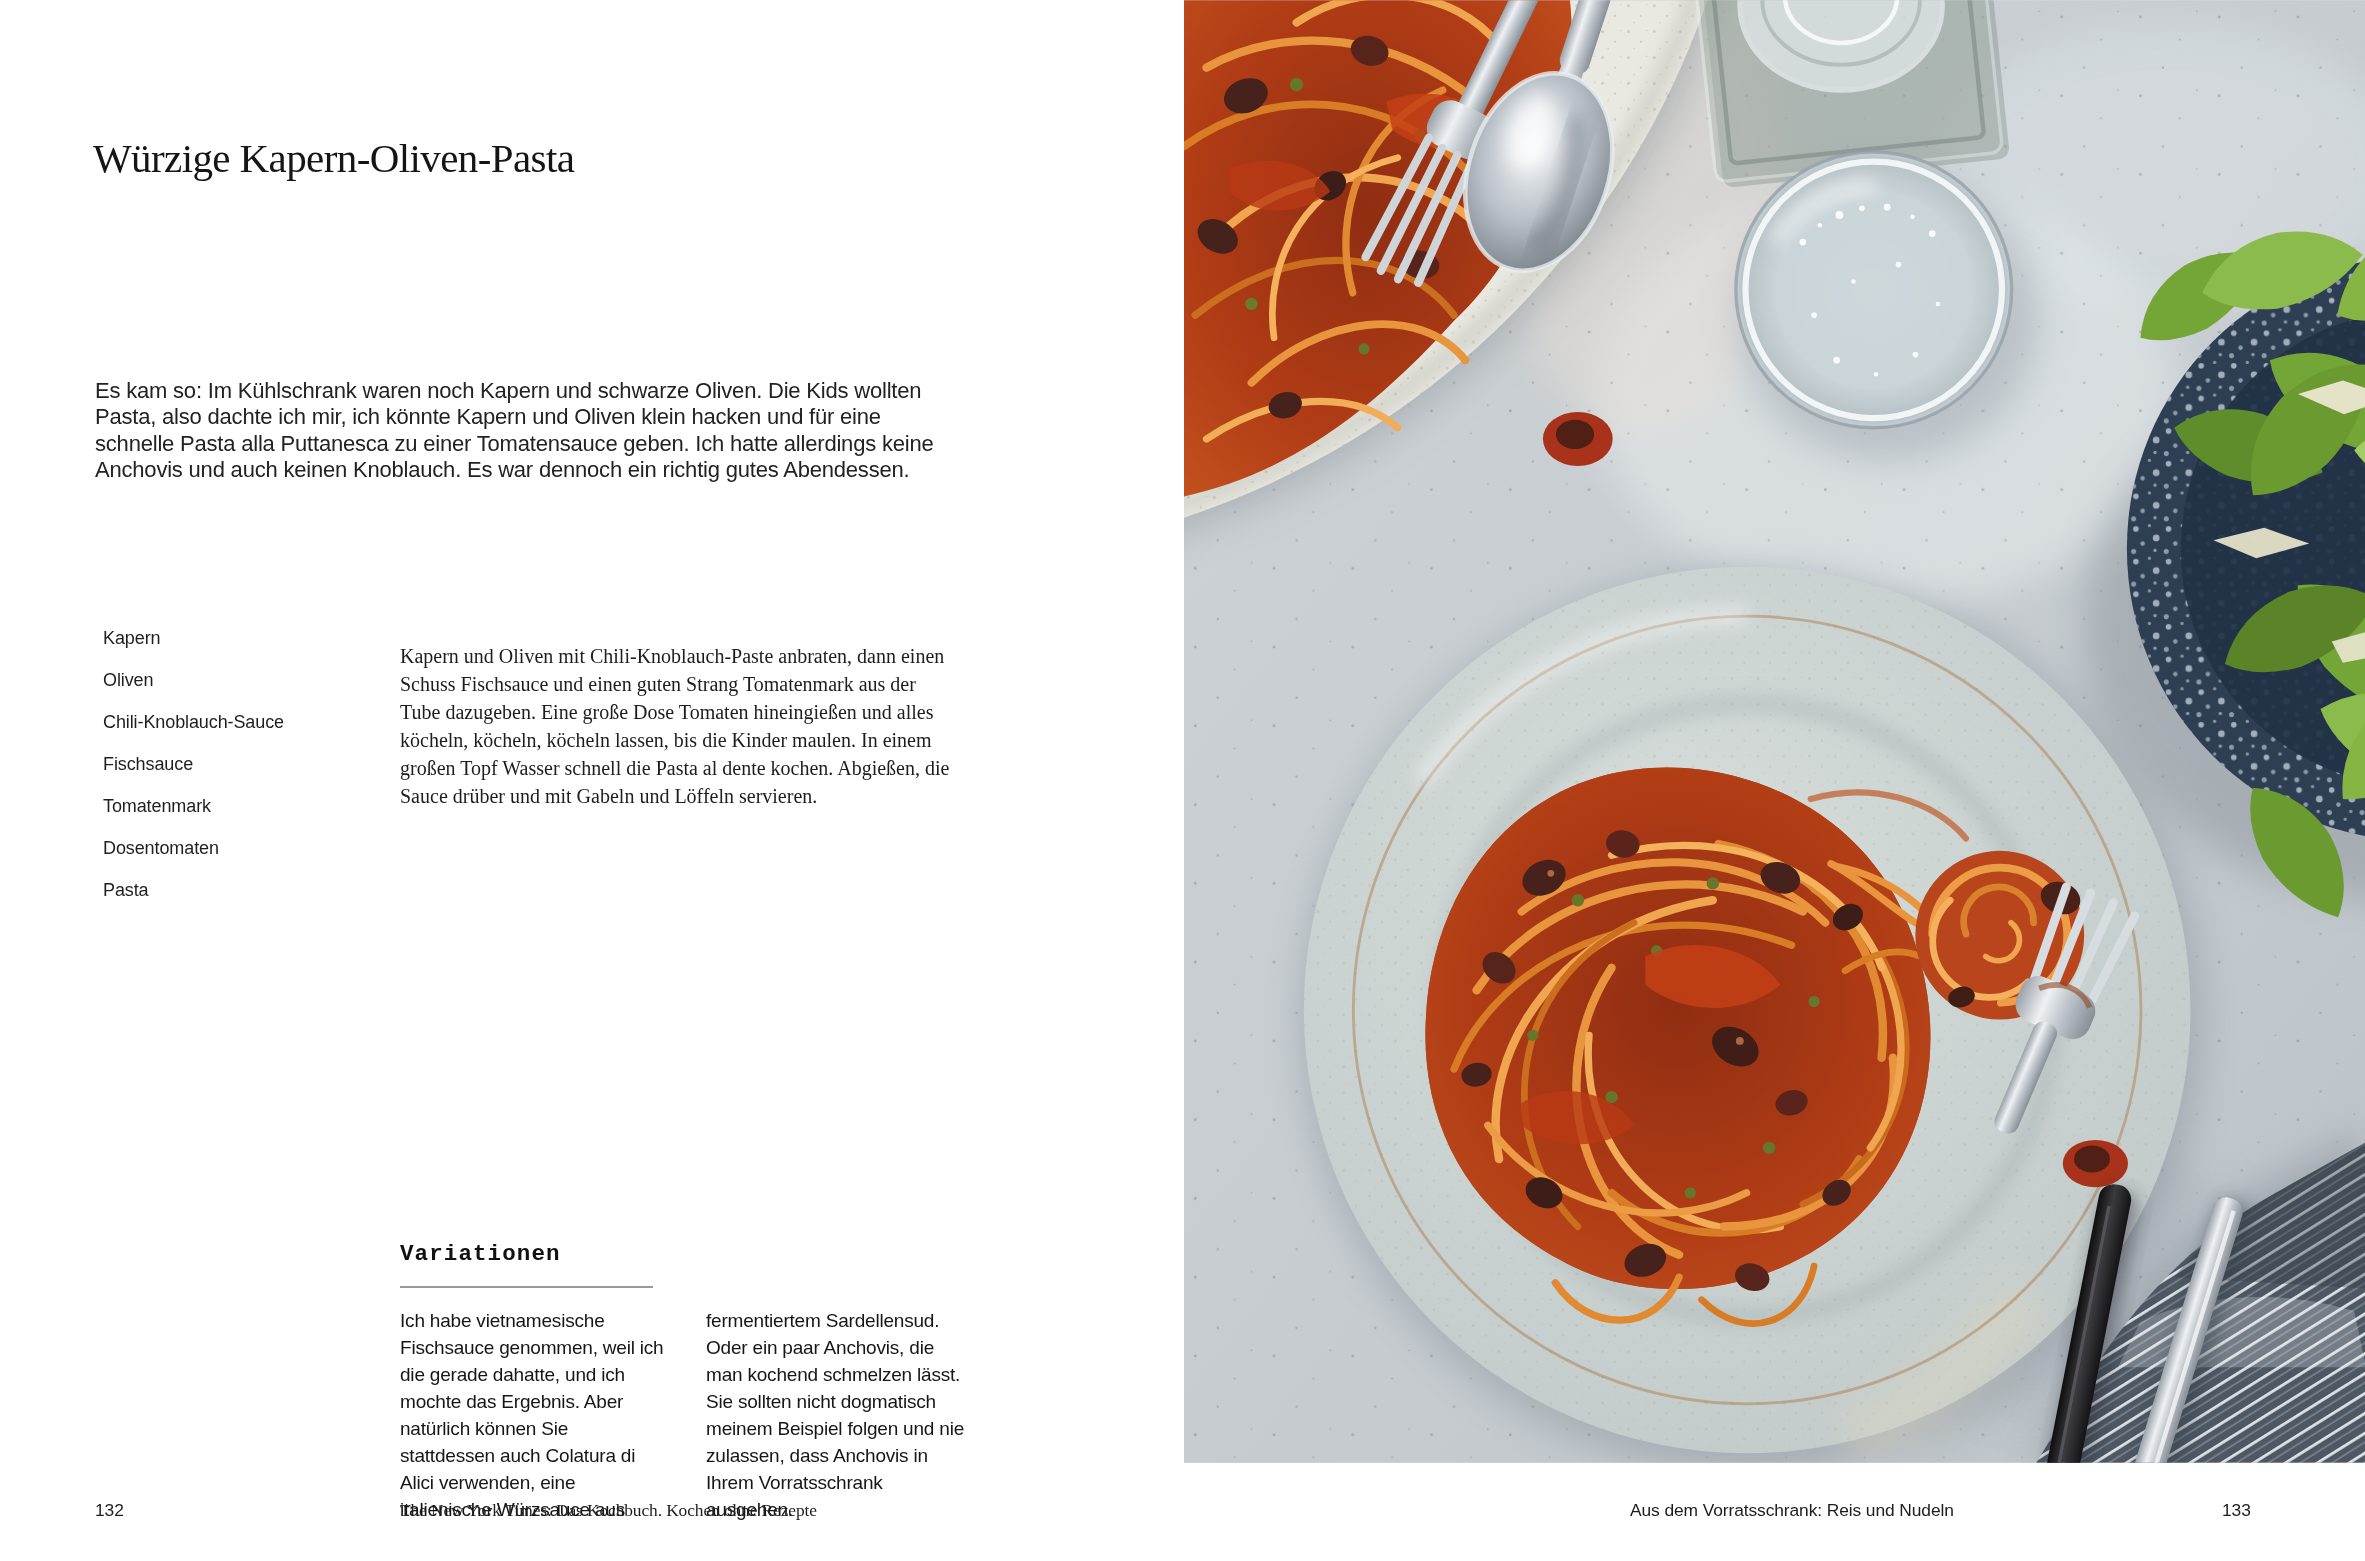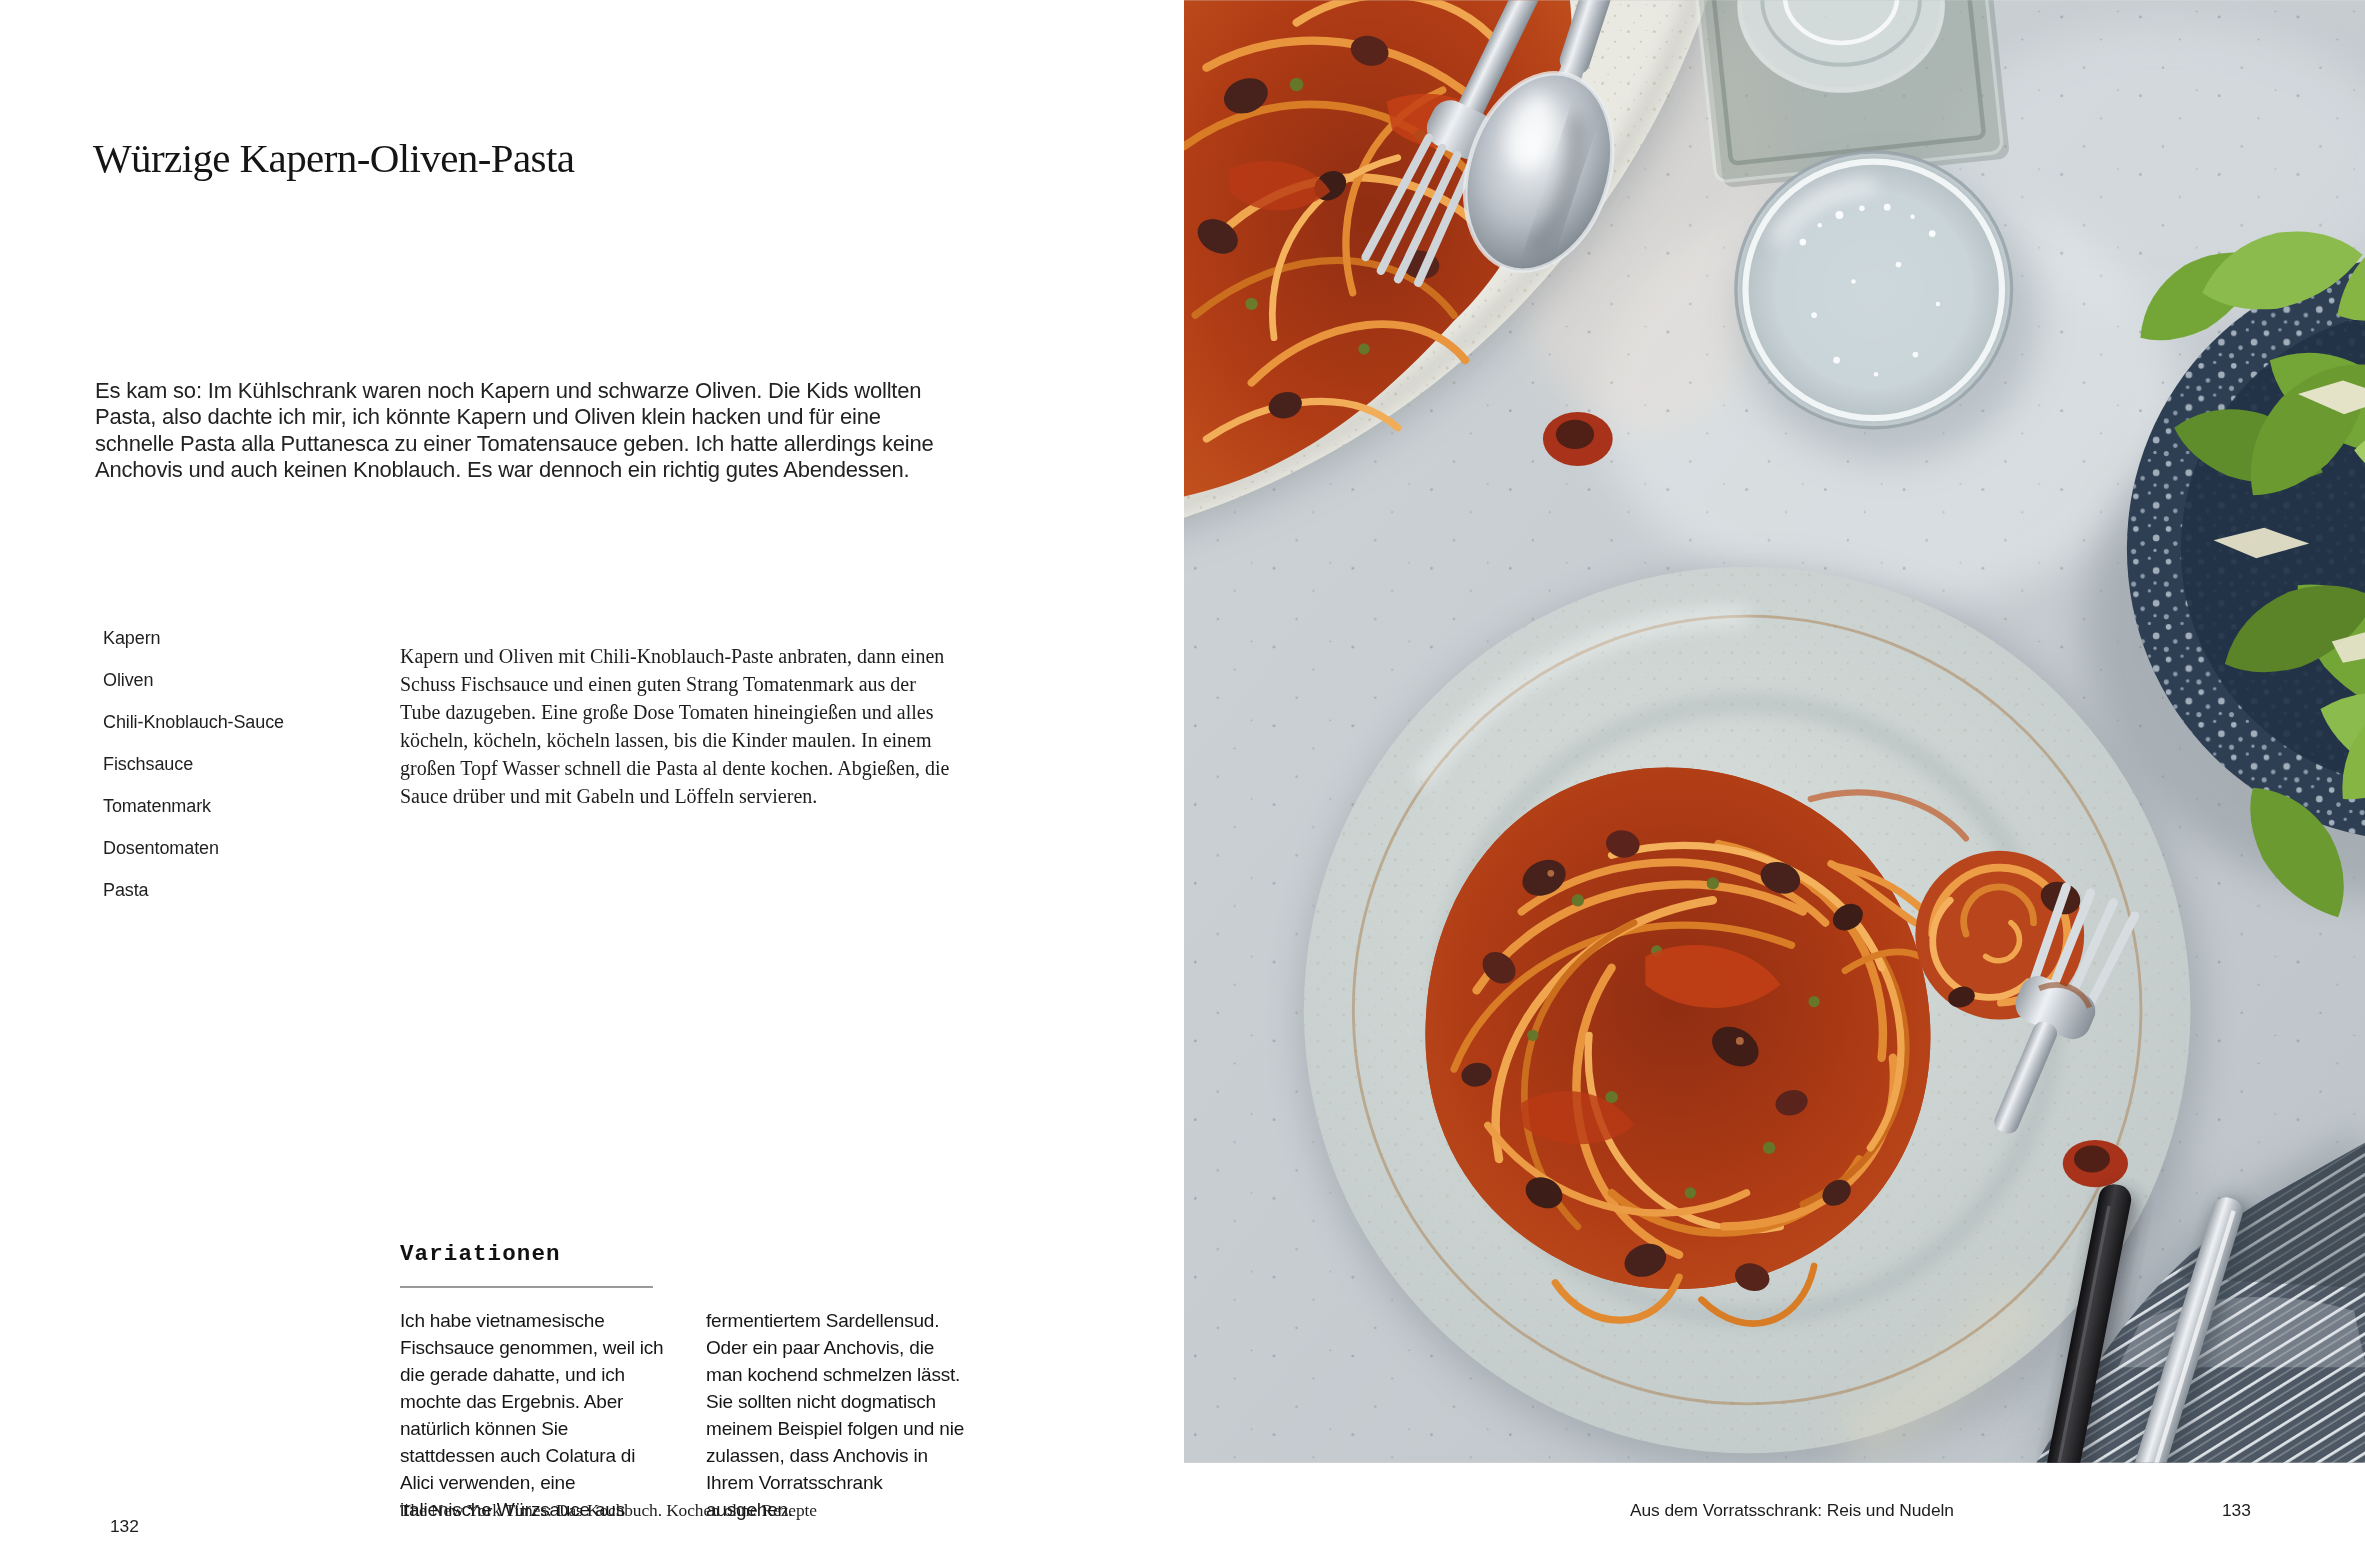--- a/index.html
+++ b/index.html
@@ -19,21 +19,21 @@
          font-family:"Liberation Serif",serif;font-size:20px;line-height:28px;color:#1d1d1d;}
   .var-head{left:400px;top:1241px;width:338px;
          font-family:Liberation Mono, monospace;font-weight:700;
          font-size:22.5px;letter-spacing:1.1px;color:#111;}
   .var-rule{left:400px;top:1286px;width:253px;height:1.7px;background:#9a9a9a;}
   .var-col{width:266px;font-size:19px;line-height:27px;font-weight:400;
          letter-spacing:-0.2px;color:#161616;margin-top:31px;}
   .var-col1{left:400px;top:1276px;}
   .var-col2{left:706px;top:1276px;}
   .footer{top:1500px;font-size:17.4px;letter-spacing:-0.1px;color:#1d1d1d;}
-  .fo-num-l{left:110px;margin-top:16px;}
+  .fo-num-l{left:95px;}
   .fo-txt-l{left:400px;font-family:Liberation Serif, serif;}
   .fo-txt-r{left:1630px;text-align:right;}
   .fo-num-r{left:2222px;}
   
   .photo{left:1184px;top:0;width:1182px;height:1463px;}
 </style>
 </head>
 <body>
 
 <h1 class="abs title">Würzige Kapern-Oliven-Pasta</h1>

